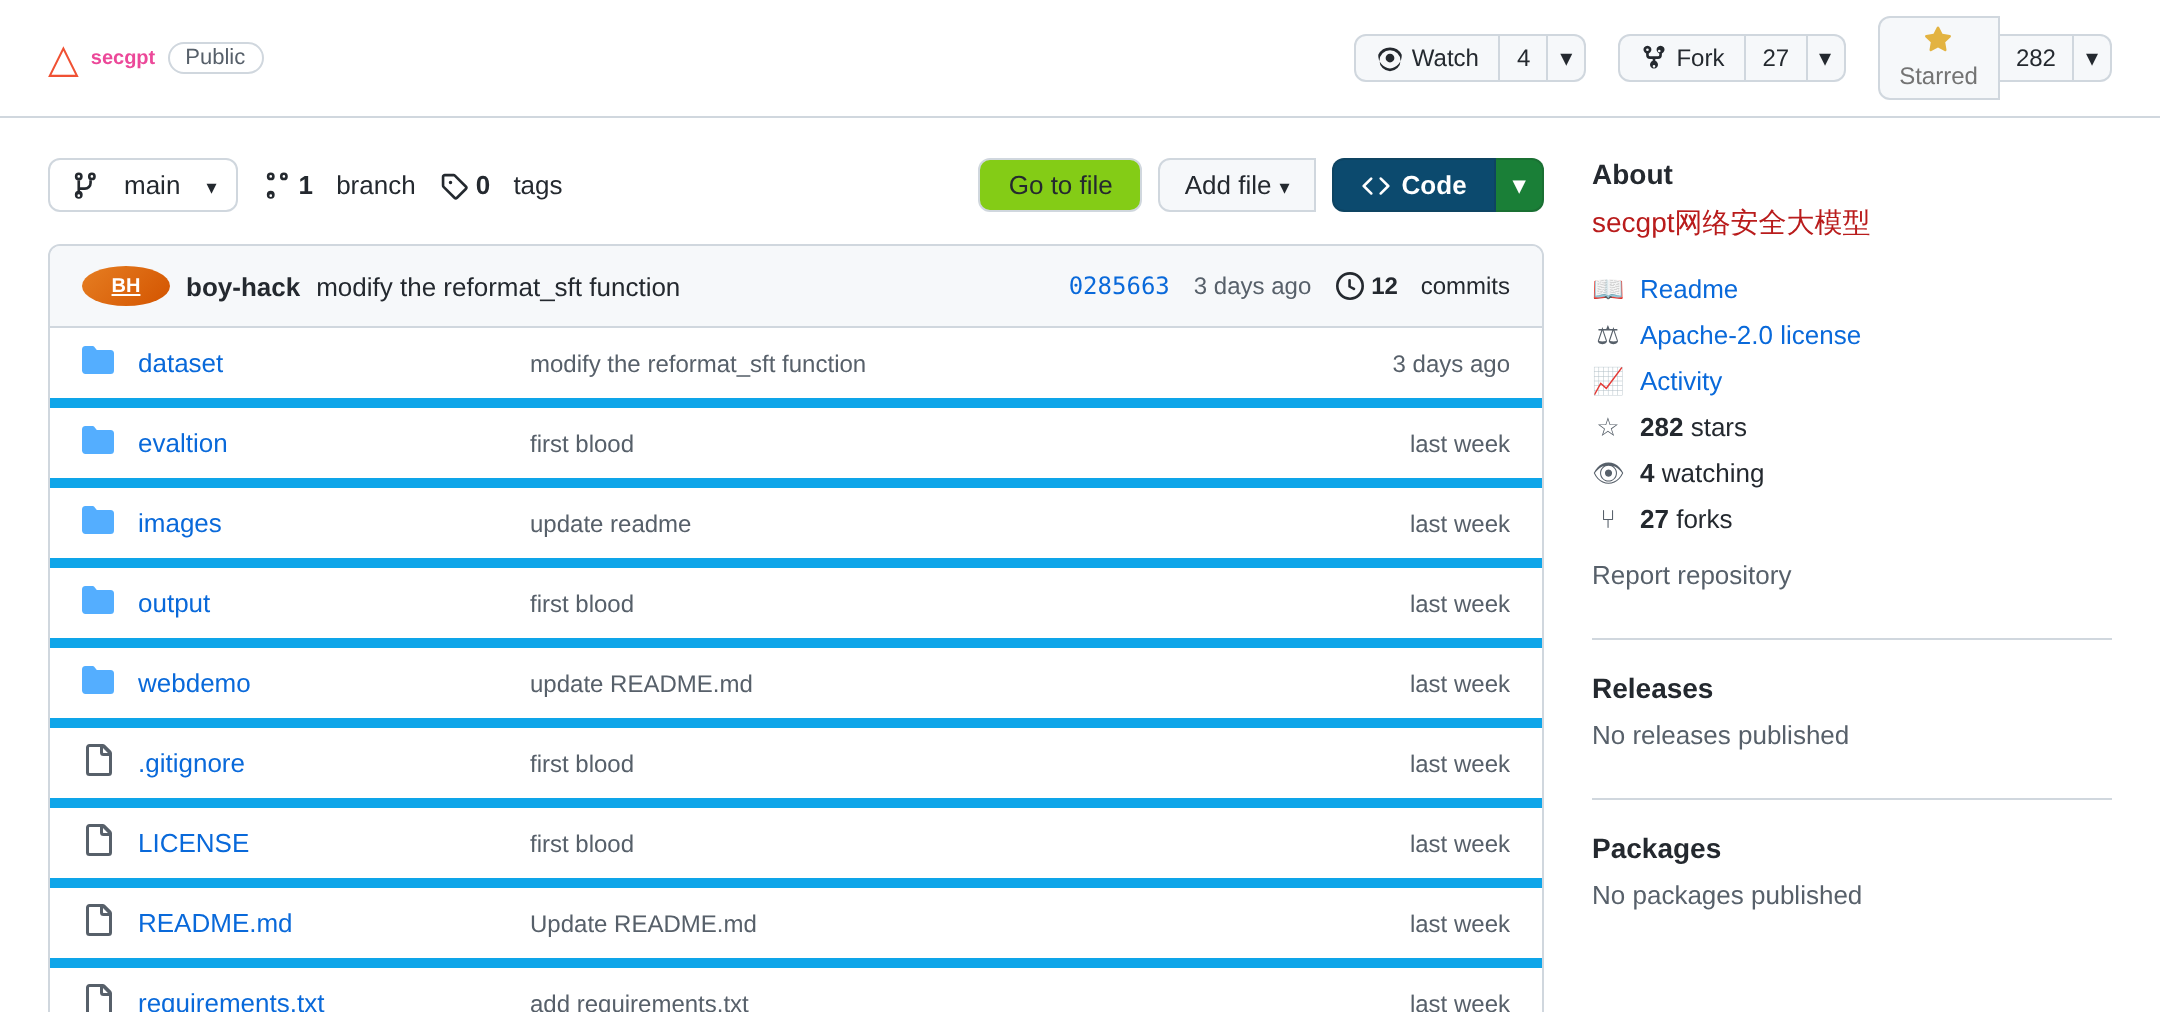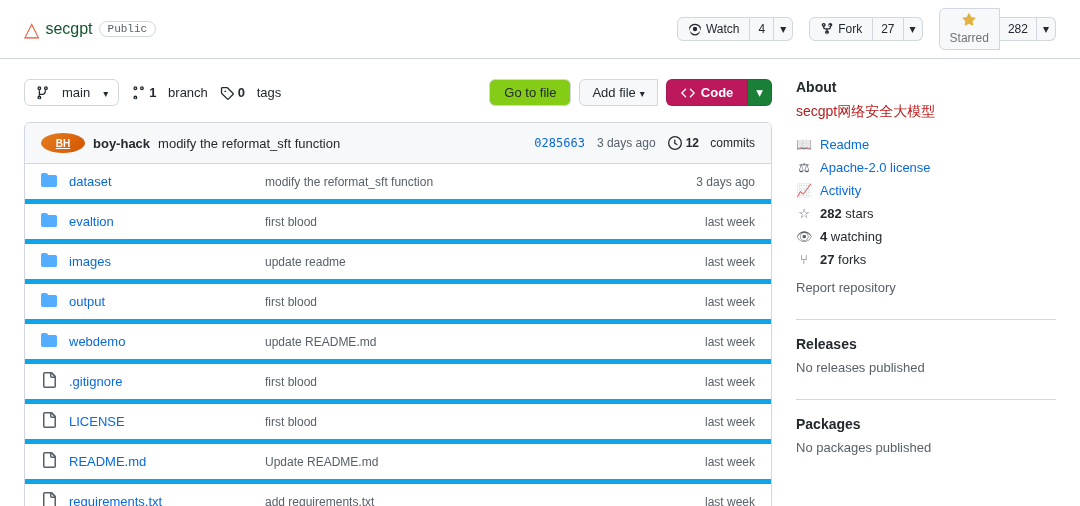--- a/index.html
+++ b/index.html
@@ -6,24 +6,24 @@
     body { font-family: -apple-system, BlinkMacSystemFont, "Segoe UI", Helvetica, Arial, sans-serif; font-size: 14px; color: #24292f; background: #fff; }
     
     
     .top-nav {
       display: flex; align-items: center; justify-content: space-between;
       padding: 8px 24px; border-bottom: 1px solid #d0d7de; background: #fff;
     }
     .top-nav-left { display: flex; align-items: center; gap: 10px; }
     .repo-logo { display: flex; align-items: center; gap: 6px; }
     .logo-icon { color: #f05133; font-size: 20px; }
-    .repo-name { font-size: 16px; font-weight: 400; color: #14532d; }
+    .repo-name { font-size: 10px; font-weight: 700; color: #ec4899; }
     .public-badge {
       font-size: 11px; color: #57606a; border: 1px solid #d0d7de;
-      border-radius: 20px; padding: 1px 8px; font-weight: 500; font-family: Liberation Mono, monospace;
+      border-radius: 20px; padding: 1px 8px; font-weight: 500;
     }
     .top-nav-right { display: flex; align-items: center; gap: 16px; }
     
     .action-btn-group { display: flex; align-items: center; }
     .action-btn {
       display: flex; align-items: center; gap: 4px;
       padding: 4px 10px; font-size: 12px; font-weight: 500;
       background: #f6f8fa; border: 1px solid #d0d7de;
       border-radius: 6px 0 0 6px; cursor: pointer; color: #24292f;
       white-space: nowrap;
@@ -77,21 +77,21 @@
     .add-file-group { display: flex; align-items: center; }
     .add-file-btn {
       padding: 5px 12px; font-size: 13px; font-weight: 500;
       background: #f6f8fa; border: 1px solid #d0d7de;
       border-radius: 6px 0 0 6px; cursor: pointer; color: #24292f;
       display: flex; align-items: flex-start; gap: 4px;
     }
     .code-btn-group { display: flex; align-items: center; }
     .code-btn {
       padding: 5px 14px; font-size: 13px; font-weight: 600;
-      background: #be185d; border: 1px solid rgba(27,31,36,0.15);
+      background: #0c4a6e; border: 1px solid rgba(27,31,36,0.15);
       border-radius: 6px 0 0 6px; cursor: pointer; color: #fff;
       display: flex; align-items: center; gap: 6px;
     }
     .code-dropdown {
       padding: 5px 8px;
       background: #1a7f37; border: 1px solid rgba(27,31,36,0.15);
       border-left: none; border-radius: 0 6px 6px 0; cursor: pointer; color: #fff;
     }
     
     

